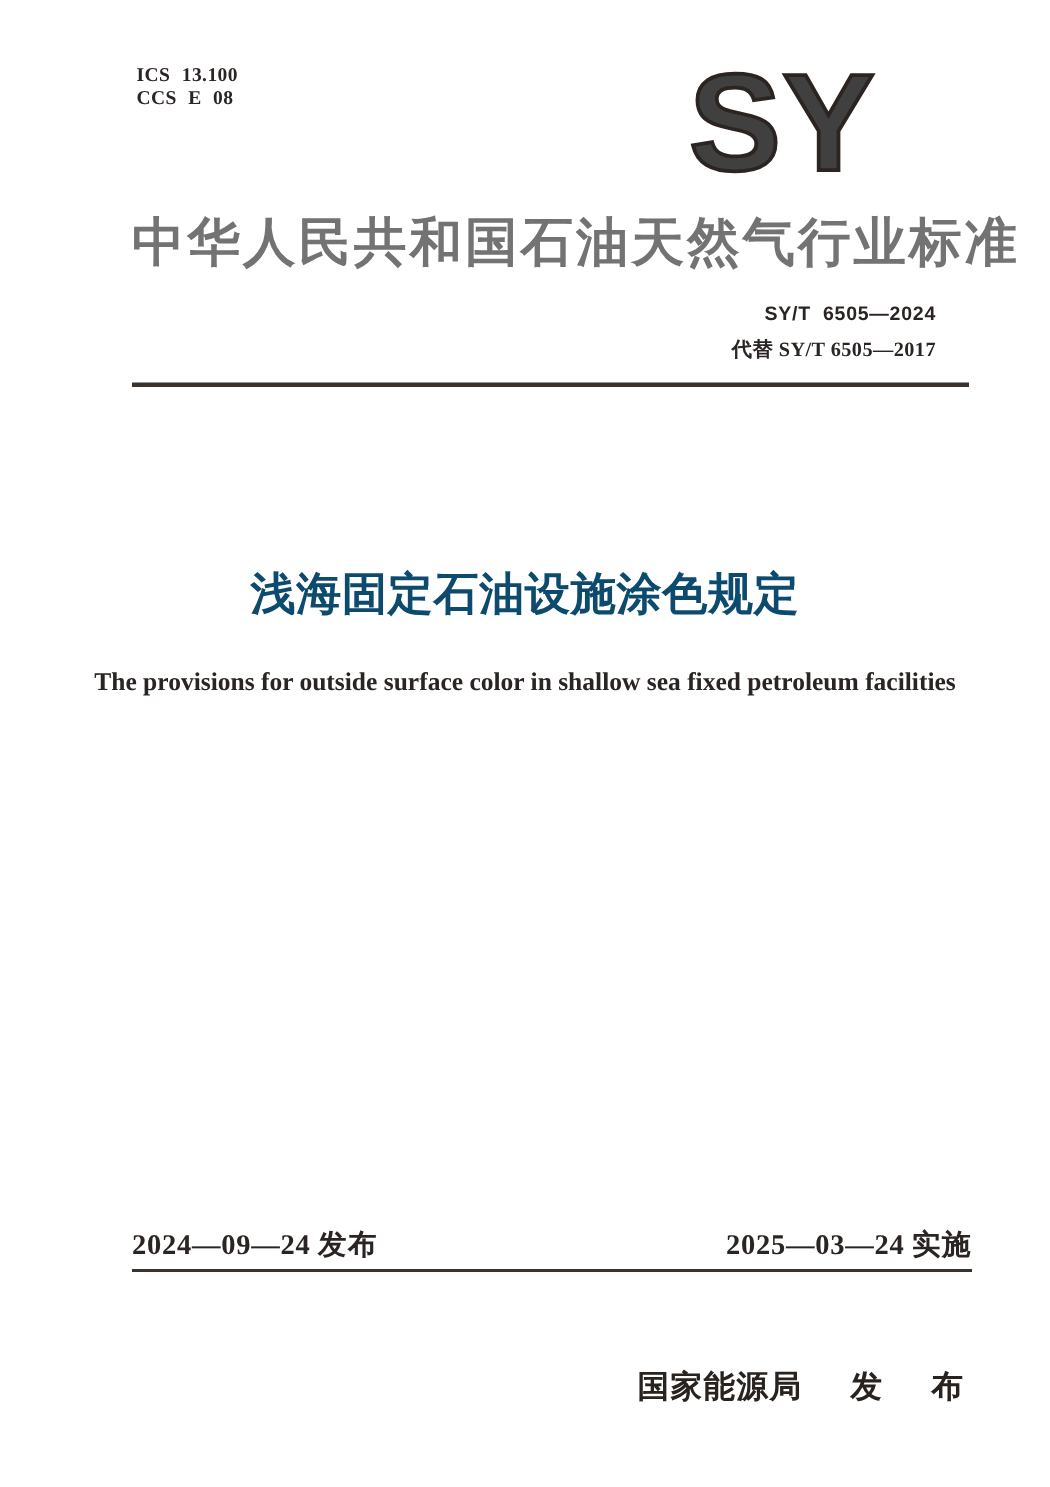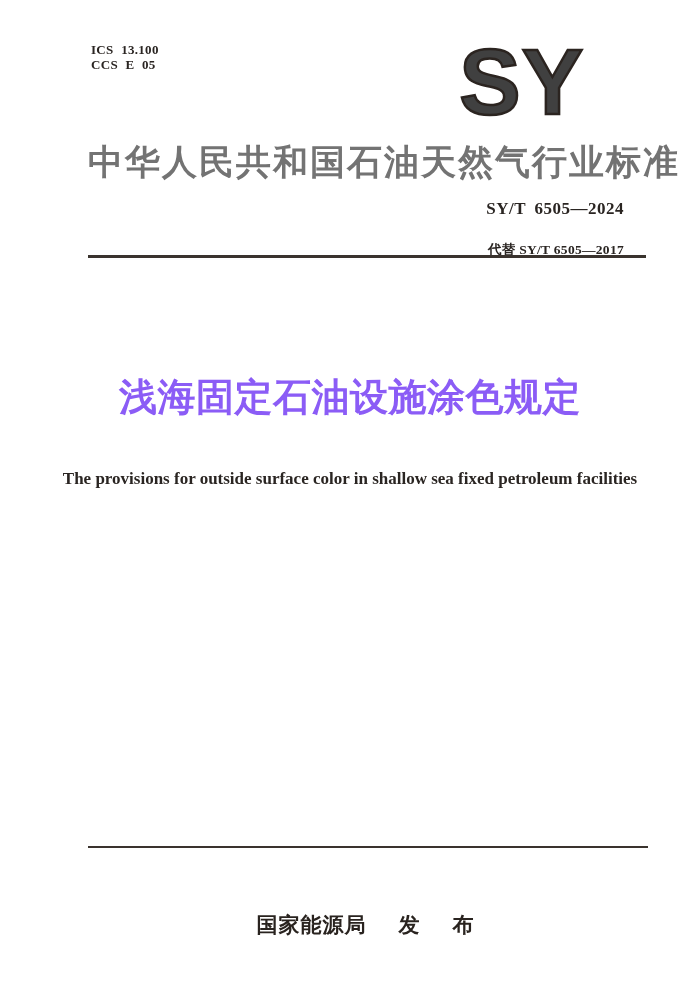--- a/index.html
+++ b/index.html
@@ -62,29 +62,29 @@
   }
 
   
   .std-number-block {
     position: absolute;
     top: 198px;
     right: 76px;
     text-align: right;
   }
   .std-number {
-    font-family: Liberation Serif, serif;
-    font-weight: bold;
-    font-size: 17px;
+    font-family: Liberation Sans, sans-serif;
+    font-weight: bold;
+    font-size: 13px;
     line-height: 22px;
     letter-spacing: 0.5px;
     word-spacing: 4px;
   }
   .std-replaces {
-    margin-top: 22px;
+    margin-top: 5px;
     font-family: "Liberation Serif", serif;
     font-weight: bold;
     font-size: 13.5px;
     line-height: 16px;
     letter-spacing: 0.3px;
   }
 
   .rule {
     position: absolute;
     left: 88px;
@@ -103,38 +103,37 @@
 
   
   .doc-title-zh {
     position: absolute;
     left: 0;
     right: 0;
     top: 377px;
     text-align: center;
     font-family: "Liberation Sans", sans-serif;
     font-weight: bold;
-    font-size: 38px;
+    font-size: 30px;
     line-height: 40px;
     letter-spacing: 0.5px;
-    color: #8b5cf6;
+    color: #0c4a6e;
   }
 
   
   .doc-title-en {
     position: absolute;
     left: 50px;
     right: 50px;
     top: 444px;
     text-align: center;
     font-family: "Liberation Serif", serif;
     font-weight: bold;
     font-size: 17px;
     line-height: 22px;
-    margin-top: 24px;
   }
 
   
   .dates-row {
     position: absolute;
     left: 88px;
     right: 52px;
     top: 819px;
     display: flex;
     justify-content: space-between;
@@ -151,21 +150,21 @@
     letter-spacing: 1px;
   }
 
   
   .issuer-row {
     position: absolute;
     left: 88px;
     right: 52px;
     top: 885px;
     display: flex;
-    justify-content: center;
+    justify-content: flex-end;
     align-items: baseline;
     font-family: "Liberation Sans", sans-serif;
     font-weight: bold;
     font-size: 21px;
     line-height: 26px;
     color: #29231f;
   }
   .issuer-name {
     letter-spacing: 1px;
   }
@@ -175,38 +174,46 @@
     margin-top: 27px;
   }
 </style>
 </head>
 <body>
 
 <div class="page">
 
   <div class="ics-block">
     <div>ICS 13.100</div>
-    <div>CCS E 05</div>
+    <div>CCS E 08</div>
   </div>
 
   <div class="sy-logo">SY</div>
 
   <div class="std-header-title">中华人民共和国石油天然气行业标准</div>
 
   <div class="std-number-block">
     <div class="std-number">SY/T 6505—2024</div>
     <div class="std-replaces">代替 SY/T 6505—2017</div>
   </div>
 
   <div class="rule rule-top"></div>
 
   <div class="doc-title-zh">浅海固定石油设施涂色规定</div>
 
   <div class="doc-title-en">The provisions for outside surface color in shallow sea fixed petroleum facilities</div>
 
+  <div class="dates-row">
+    <div>
+      <span>2024—09—24</span><span class="date-label">发布</span>
+    </div>
+    <div>
+      <span>2025—03—24</span><span class="date-label">实施</span>
+    </div>
+  </div>
 
   <div class="rule rule-bottom"></div>
 
   <div class="issuer-row">
     <span class="issuer-name">国家能源局</span>
     <span class="publish-label">发　布</span>
   </div>
 
 </div>
 

